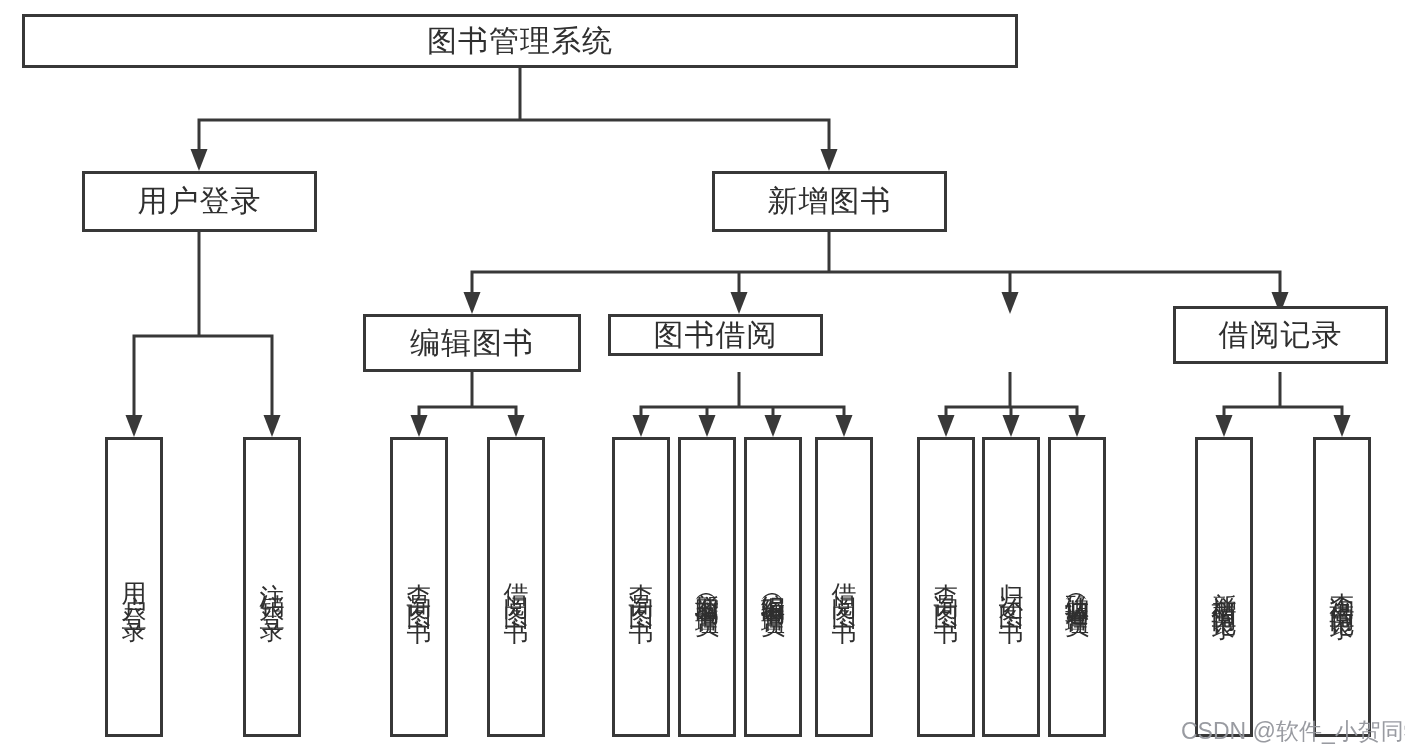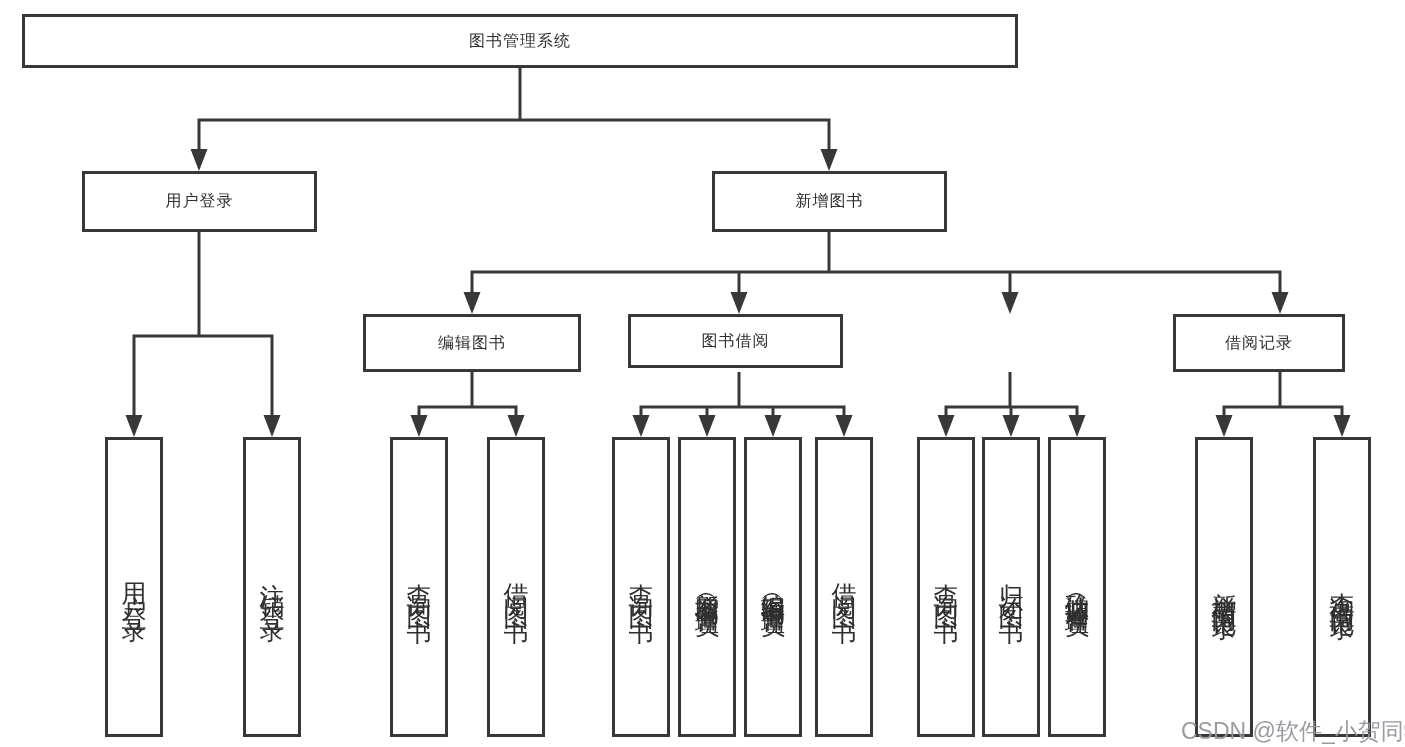--- a/index.html
+++ b/index.html
@@ -12,21 +12,21 @@
   svg.connectors{position:absolute;left:0;top:0;z-index:1;}
   .cl{stroke:#383838;stroke-width:3;fill:none;}
   .ah{fill:#383838;stroke:none;}
   .node{
     position:absolute;box-sizing:border-box;
     border:3px solid #383838;background:#ffffff;
     display:flex;align-items:center;justify-content:center;
     z-index:2;
   }
   .hlabel{
-    font-size:16px;color:#2f2f2f;letter-spacing:1px;white-space:nowrap;
+    font-size:30px;color:#2f2f2f;letter-spacing:1px;white-space:nowrap;
   }
   .leaf-label{
     writing-mode:vertical-rl;text-orientation:mixed;
     font-size:25px;line-height:1;color:#2f2f2f;letter-spacing:12px;
   }
   .leaf-label.mid{letter-spacing:5px;}
   .leaf-label.long{letter-spacing:3px;font-size:24px;}
   .watermark{
     position:absolute;left:1181px;top:716px;z-index:5;
     font-size:23px;color:rgba(148,150,156,0.95);white-space:nowrap;
@@ -92,24 +92,24 @@
   <div class="node" style="left:82px;top:171px;width:235px;height:61px">
     <span class="hlabel">用户登录</span>
   </div>
   <div class="node" style="left:712px;top:171px;width:235px;height:61px">
     <span class="hlabel">新增图书</span>
   </div>
 
   <div class="node" style="left:363px;top:314px;width:218px;height:58px">
     <span class="hlabel">编辑图书</span>
   </div>
-  <div class="node" style="left:628px;top:314px;width:215px;height:54px">
+  <div class="node" style="left:608px;top:314px;width:215px;height:42px">
     <span class="hlabel">图书借阅</span>
   </div>
-  <div class="node" style="left:1173px;top:314px;width:172px;height:58px">
+  <div class="node" style="left:1173px;top:306px;width:215px;height:58px">
     <span class="hlabel">借阅记录</span>
   </div>
 
   <div class="node" style="left:105px;top:437px;width:58px;height:300px">
     <span class="leaf-label">用户登录</span>
   </div>
   <div class="node" style="left:243px;top:437px;width:58px;height:300px">
     <span class="leaf-label">注销登录</span>
   </div>
 

